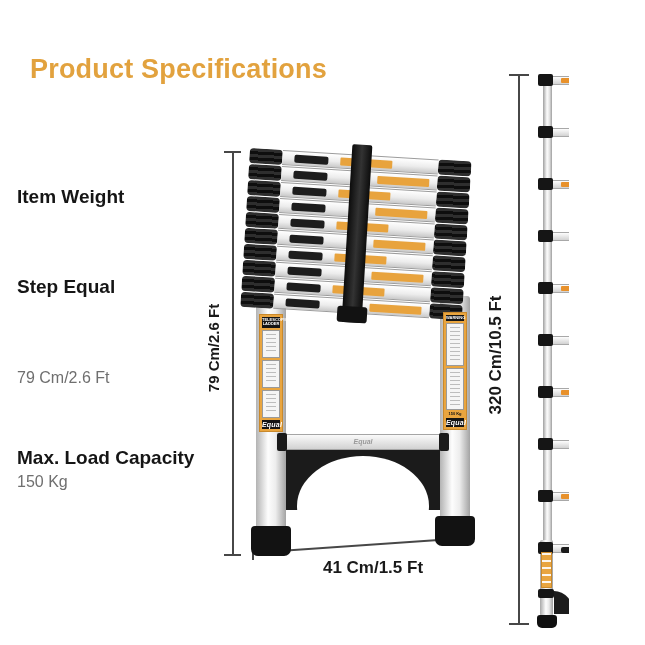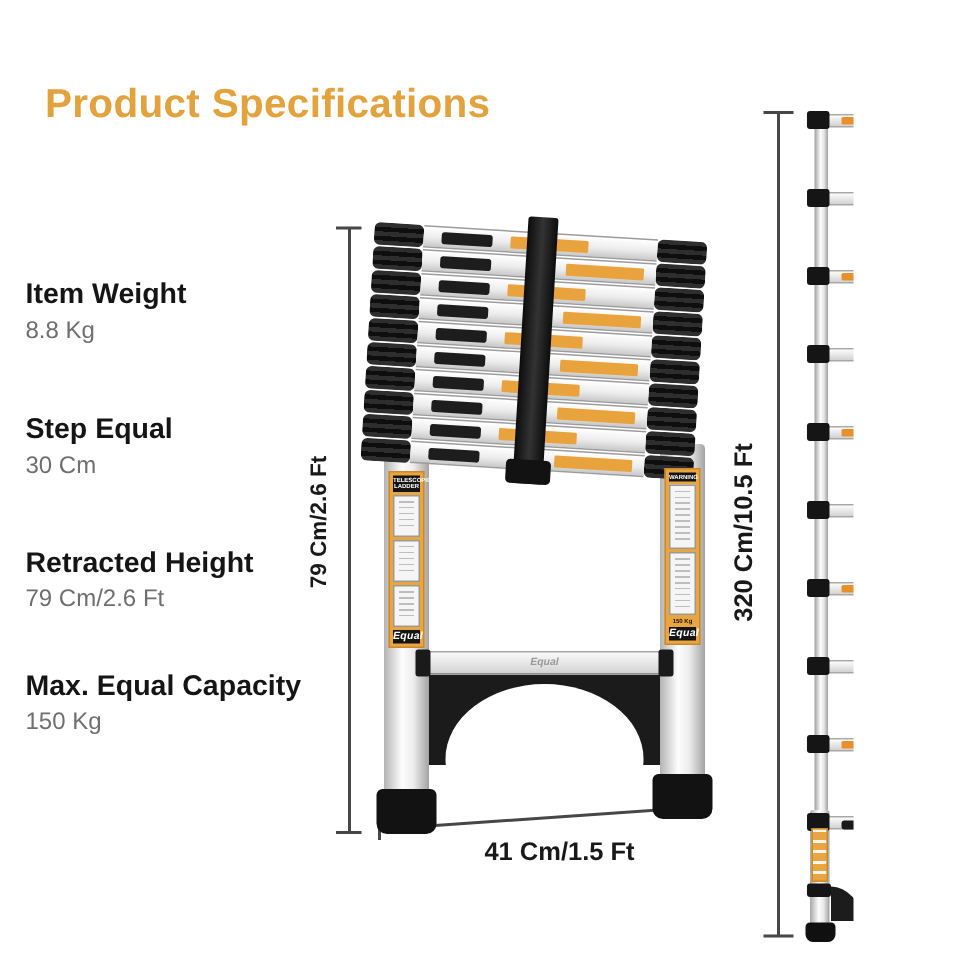--- a/index.html
+++ b/index.html
@@ -94,32 +94,29 @@
 </style>
 </head>
 <body>
 
 <div class="canvas">
 
   <div class="title">Product Specifications</div>
 
   <div class="spec spec1">
     <div class="lbl">Item Weight</div>
-    <div class="val">8.8 Kg</div>
   </div>
   <div class="spec spec2">
     <div class="lbl">Step Equal</div>
-    <div class="val">30 Cm</div>
   </div>
   <div class="spec spec3">
-    <div class="lbl">Retracted Height</div>
     <div class="val">79 Cm/2.6 Ft</div>
   </div>
   <div class="spec spec4">
-    <div class="lbl">Max. Equal Capacity</div>
+    <div class="lbl">Max. Load Capacity</div>
     <div class="val">150 Kg</div>
   </div>
 
   <div class="dimv" style="left:232px;top:112px;height:403px;"></div>
   <div class="dimcapH" style="left:224px;top:111px;width:17px;"></div>
   <div class="dimcapH" style="left:224px;top:514px;width:17px;"></div>
   <div class="dimlbl rot" style="left:213px;top:308px;font-size:15px;">79 Cm/2.6 Ft</div>
 
   <div class="rstack">
     <div class="rrow">

